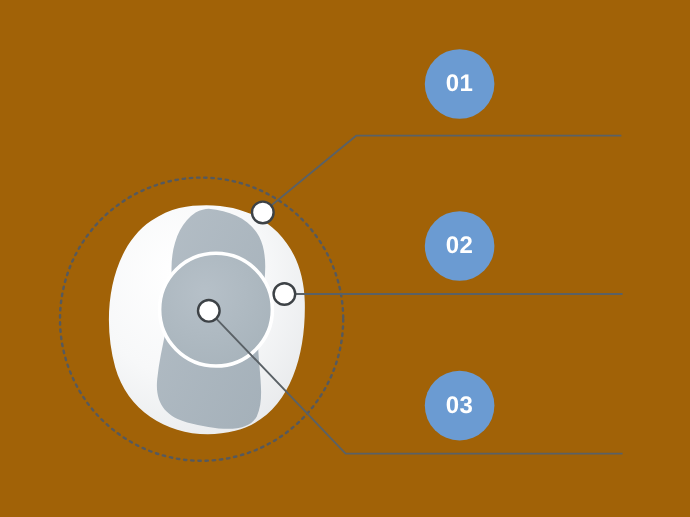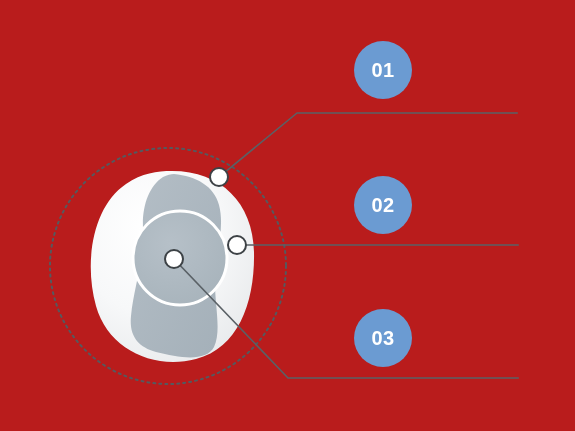--- a/index.html
+++ b/index.html
@@ -11,21 +11,21 @@
     width: 575px;
     height: 431px;
     font-family: "Liberation Sans", sans-serif;
     overflow: hidden;
     position: relative;
   }
   #infographic-root {
     position: relative;
     width: 575px;
     height: 431px;
-    background: #b91c1c;
+    background: #a16207;
   }
   #diagram-svg {
     position: absolute;
     left: 0;
     top: 0;
     width: 575px;
     height: 431px;
     display: block;
   }
   .badge-label {

